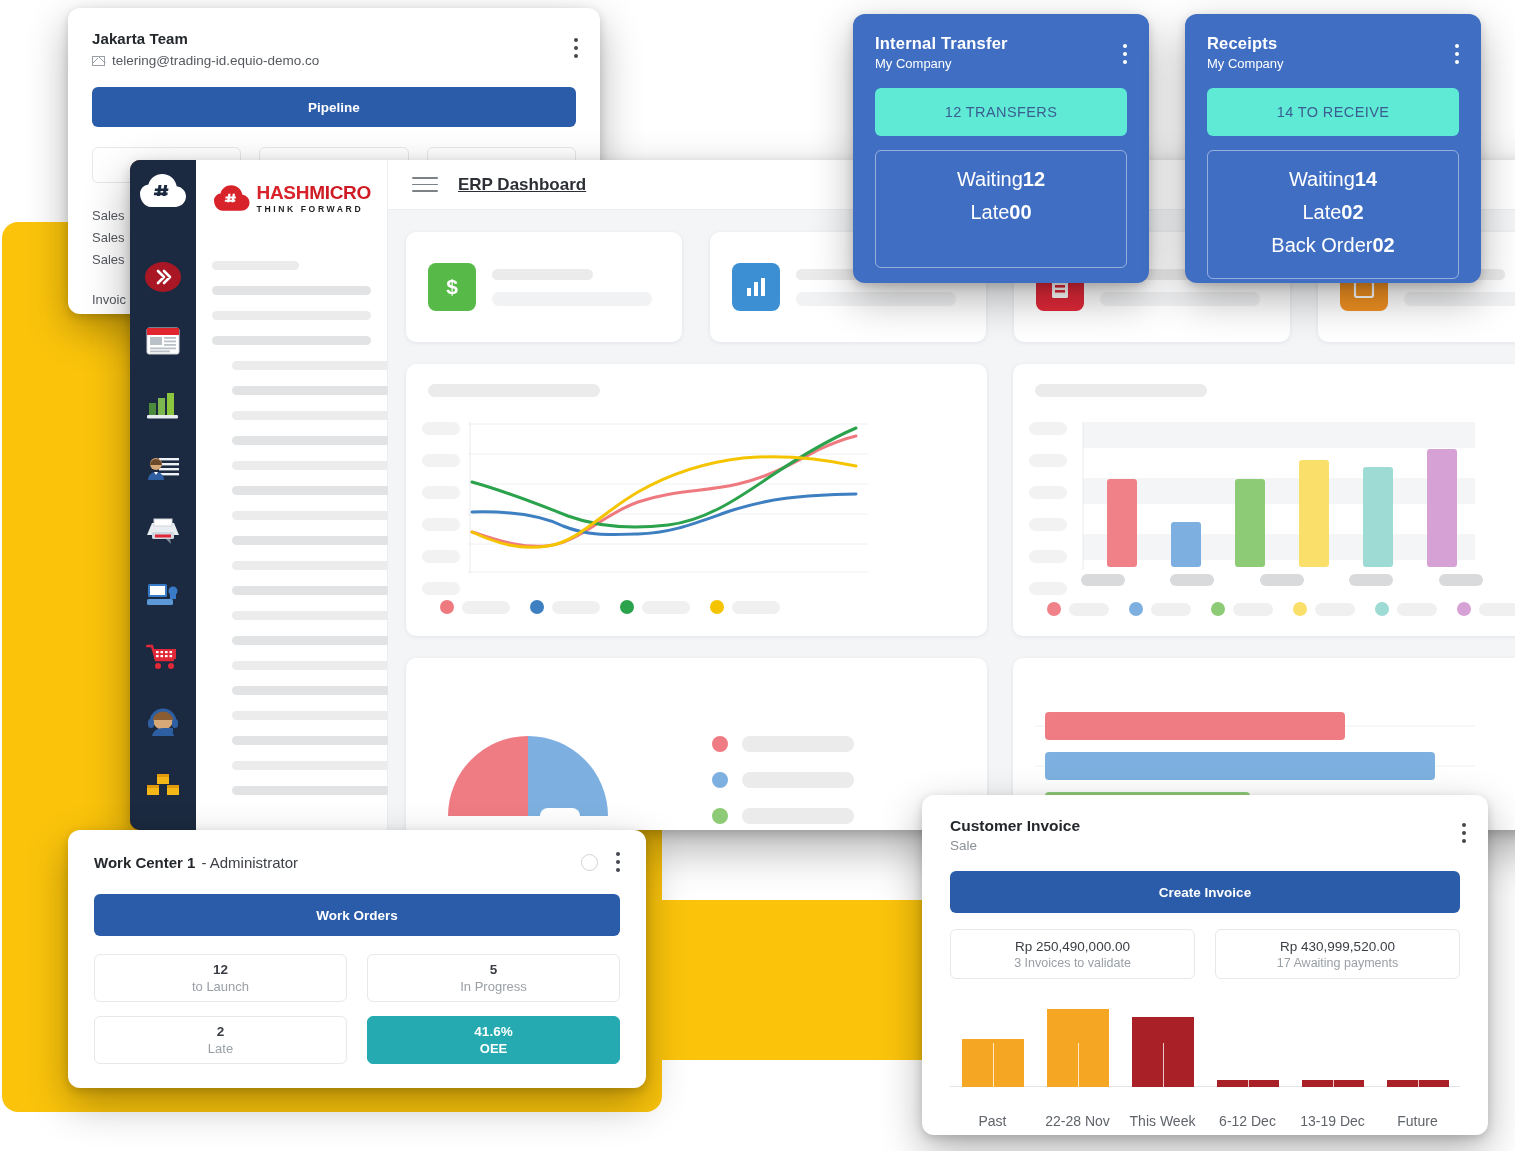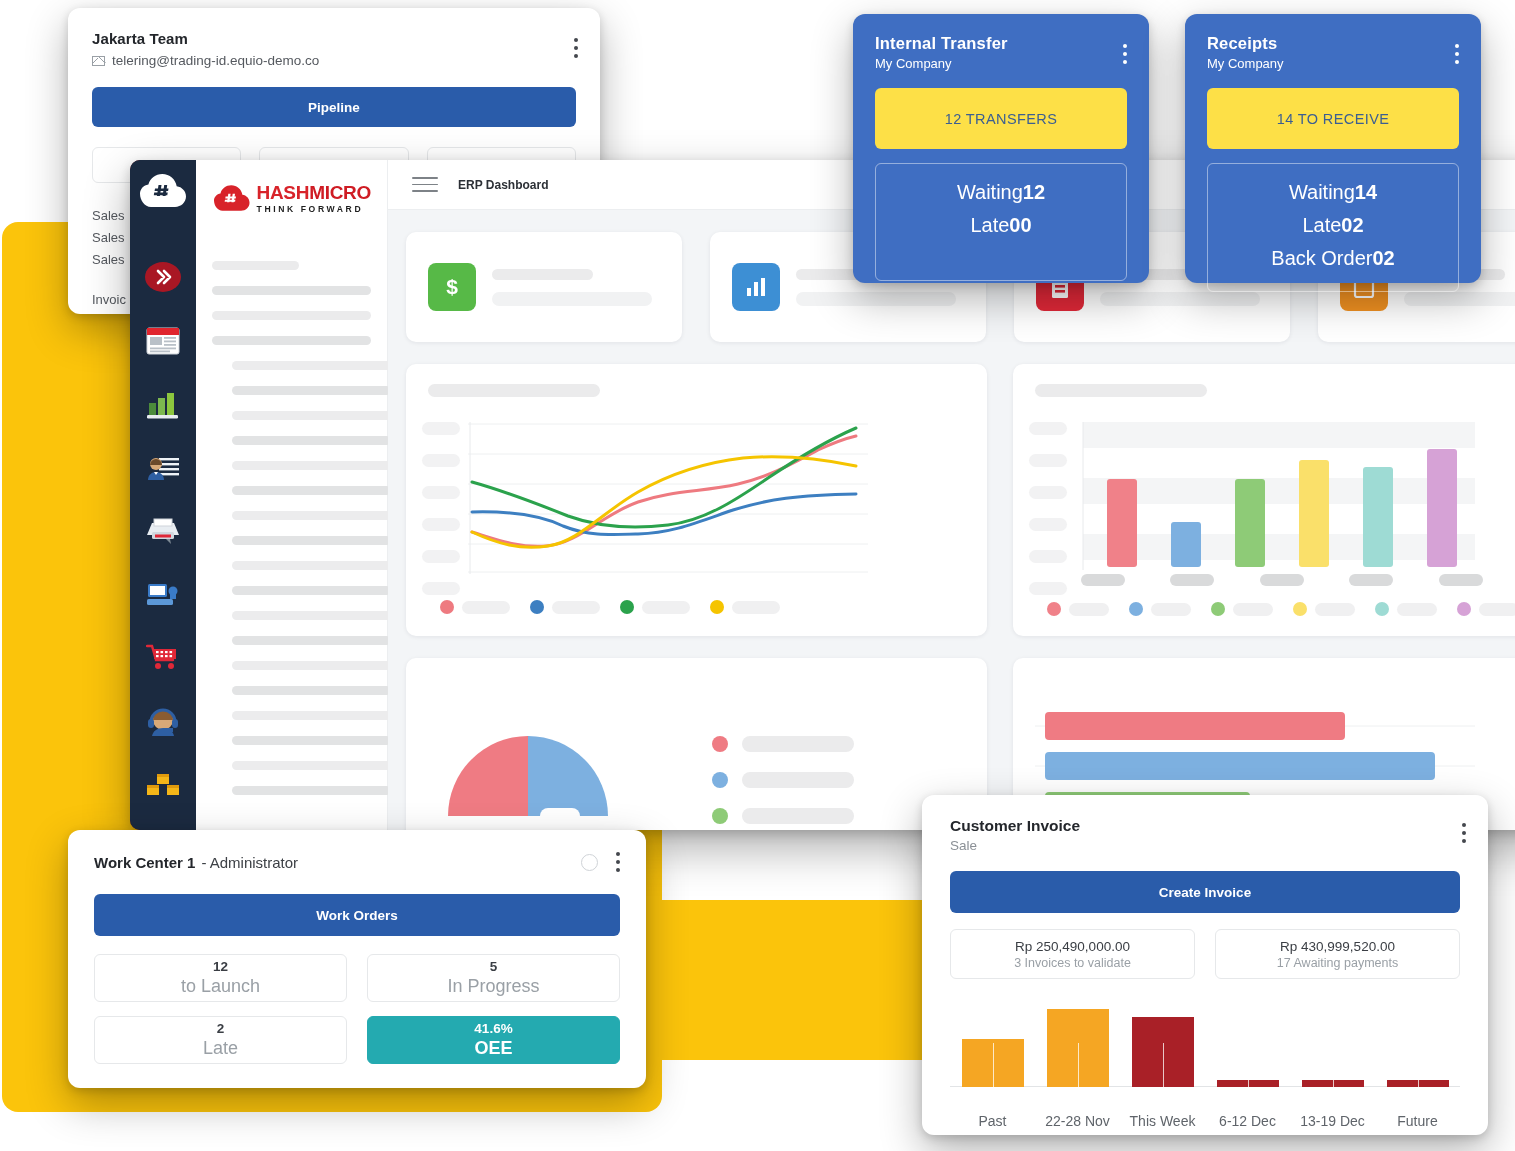--- a/index.html
+++ b/index.html
@@ -73,21 +73,21 @@
   
   .bluecard {
     position: absolute; background: #3f6ec2; border-radius: 12px;
     box-shadow: 0 16px 42px rgba(0,0,0,.30), 0 3px 10px rgba(0,0,0,.16);
     padding: 20px 22px 22px; color: #fff;
   }
   .bluecard .hd { font-size: 16.5px; font-weight: bold; letter-spacing: .2px; }
   .bluecard .sub { font-size: 13px; margin-top: 3px; }
   .bluecard .kebab { position: absolute; right: 22px; top: 30px; }
   .bluecard .whitebtn {
-    margin-top: 17px; height: 61px; background: #fde047; border-radius: 6px;
+    margin-top: 17px; height: 48px; background: #5eead4; border-radius: 6px;
     display: flex; align-items: center; justify-content: center;
     color: #3b5e92; font-size: 14.5px; letter-spacing: .4px; cursor: pointer;
   }
   .bluecard .panel {
     margin-top: 14px; border: 1px solid rgba(255,255,255,.45);
     border-radius: 6px; padding: 12px 16px 16px;
   }
   .bluecard .line {
     display: flex; justify-content: center; align-items: center;
     font-size: 20px; padding: 5px 0;
@@ -119,21 +119,21 @@
   #erp .nav .brandtxt .l1 .a { color: #d8232a; }
   #erp .nav .brandtxt .l1 .b { color: #cf1c24; }
   #erp .nav .brandtxt .l2 { font-size: 8.6px; font-weight: bold; letter-spacing: 2.6px; color: #1d1d1d; margin-top: 3px; }
   .skel { background: #ebebec; border-radius: 99px; }
   #erp .nav .sk { height: 9px; margin-bottom: 16px; }
   
   #erp .main { flex: 1; background: #f3f5f7; display: flex; flex-direction: column; }
   #erp .topbar { height: 50px; background: #fff; display: flex; align-items: center; gap: 20px; padding: 0 24px; border-bottom: 1px solid #eceef0; }
   #erp .burger { width: 26px; display: flex; flex-direction: column; gap: 5px; cursor: pointer; }
   #erp .burger i { height: 1.6px; background: #7d8287; border-radius: 2px; }
-  #erp .toptitle { font-size: 12px; font-weight: bold; color: #2c3036; }
+  #erp .toptitle { font-size: 17px; font-weight: bold; color: #2c3036; text-decoration: underline; }
   #erp .content { flex: 1; padding: 22px 18px; overflow: hidden; }
   .wcard { background: #fff; border-radius: 10px; box-shadow: 0 1px 4px rgba(20,30,50,.08); }
 
   .statrow { display: flex; gap: 28px; }
   .stat { flex: 1; height: 110px; display: flex; align-items: center; gap: 16px; padding: 0 22px; }
   .stat .ico { width: 48px; height: 48px; border-radius: 8px; flex: none; display: flex; align-items: center; justify-content: center; color: #fff; }
   .stat .txt { flex: 1; }
   .stat .txt .s1 { height: 11px; width: 60%; margin-bottom: 12px; }
   .stat .txt .s2 { height: 14px; width: 95%; background: #f1f2f3; }
 
@@ -155,21 +155,21 @@
   #workcenter .hdr .t1 { font-size: 15px; font-weight: bold; color: #24272c; }
   #workcenter .hdr .t2 { font-size: 15px; color: #3d4146; margin-left: 6px; }
   #workcenter .hdr .ring { width: 17px; height: 17px; border-radius: 50%; border: 1.6px solid #cfd3d7; margin-left: auto; margin-right: 18px; }
   #workcenter .wo { height: 42px; margin-top: 22px; }
   #workcenter .grid { display: grid; grid-template-columns: 1fr 1fr; gap: 14px 20px; margin-top: 18px; }
   #workcenter .cell {
     height: 48px; border: 1px solid #e6e8ea; border-radius: 6px;
     display: flex; flex-direction: column; align-items: center; justify-content: center;
   }
   #workcenter .cell .n { font-size: 13.5px; font-weight: bold; color: #3a3e44; }
-  #workcenter .cell .l { font-size: 18px; color: #9aa0a6; margin-top: 2px; }
+  #workcenter .cell .l { font-size: 13px; color: #9aa0a6; margin-top: 2px; }
   #workcenter .cell.oee { background: #24aab0; border-color: #24aab0; }
   #workcenter .cell.oee .n, #workcenter .cell.oee .l { color: #fff; font-weight: bold; }
 
   
   #custinv { left: 922px; top: 795px; width: 566px; height: 340px; padding: 22px 28px 0; }
   #custinv .t1 { font-size: 15.5px; font-weight: bold; color: #24272c; }
   #custinv .t2 { font-size: 13.5px; color: #8b9096; margin-top: 3px; }
   #custinv .kebab { position: absolute; right: 22px; top: 28px; }
   #custinv .ci { height: 42px; margin-top: 18px; }
   #custinv .two { display: flex; gap: 20px; margin-top: 16px; }

